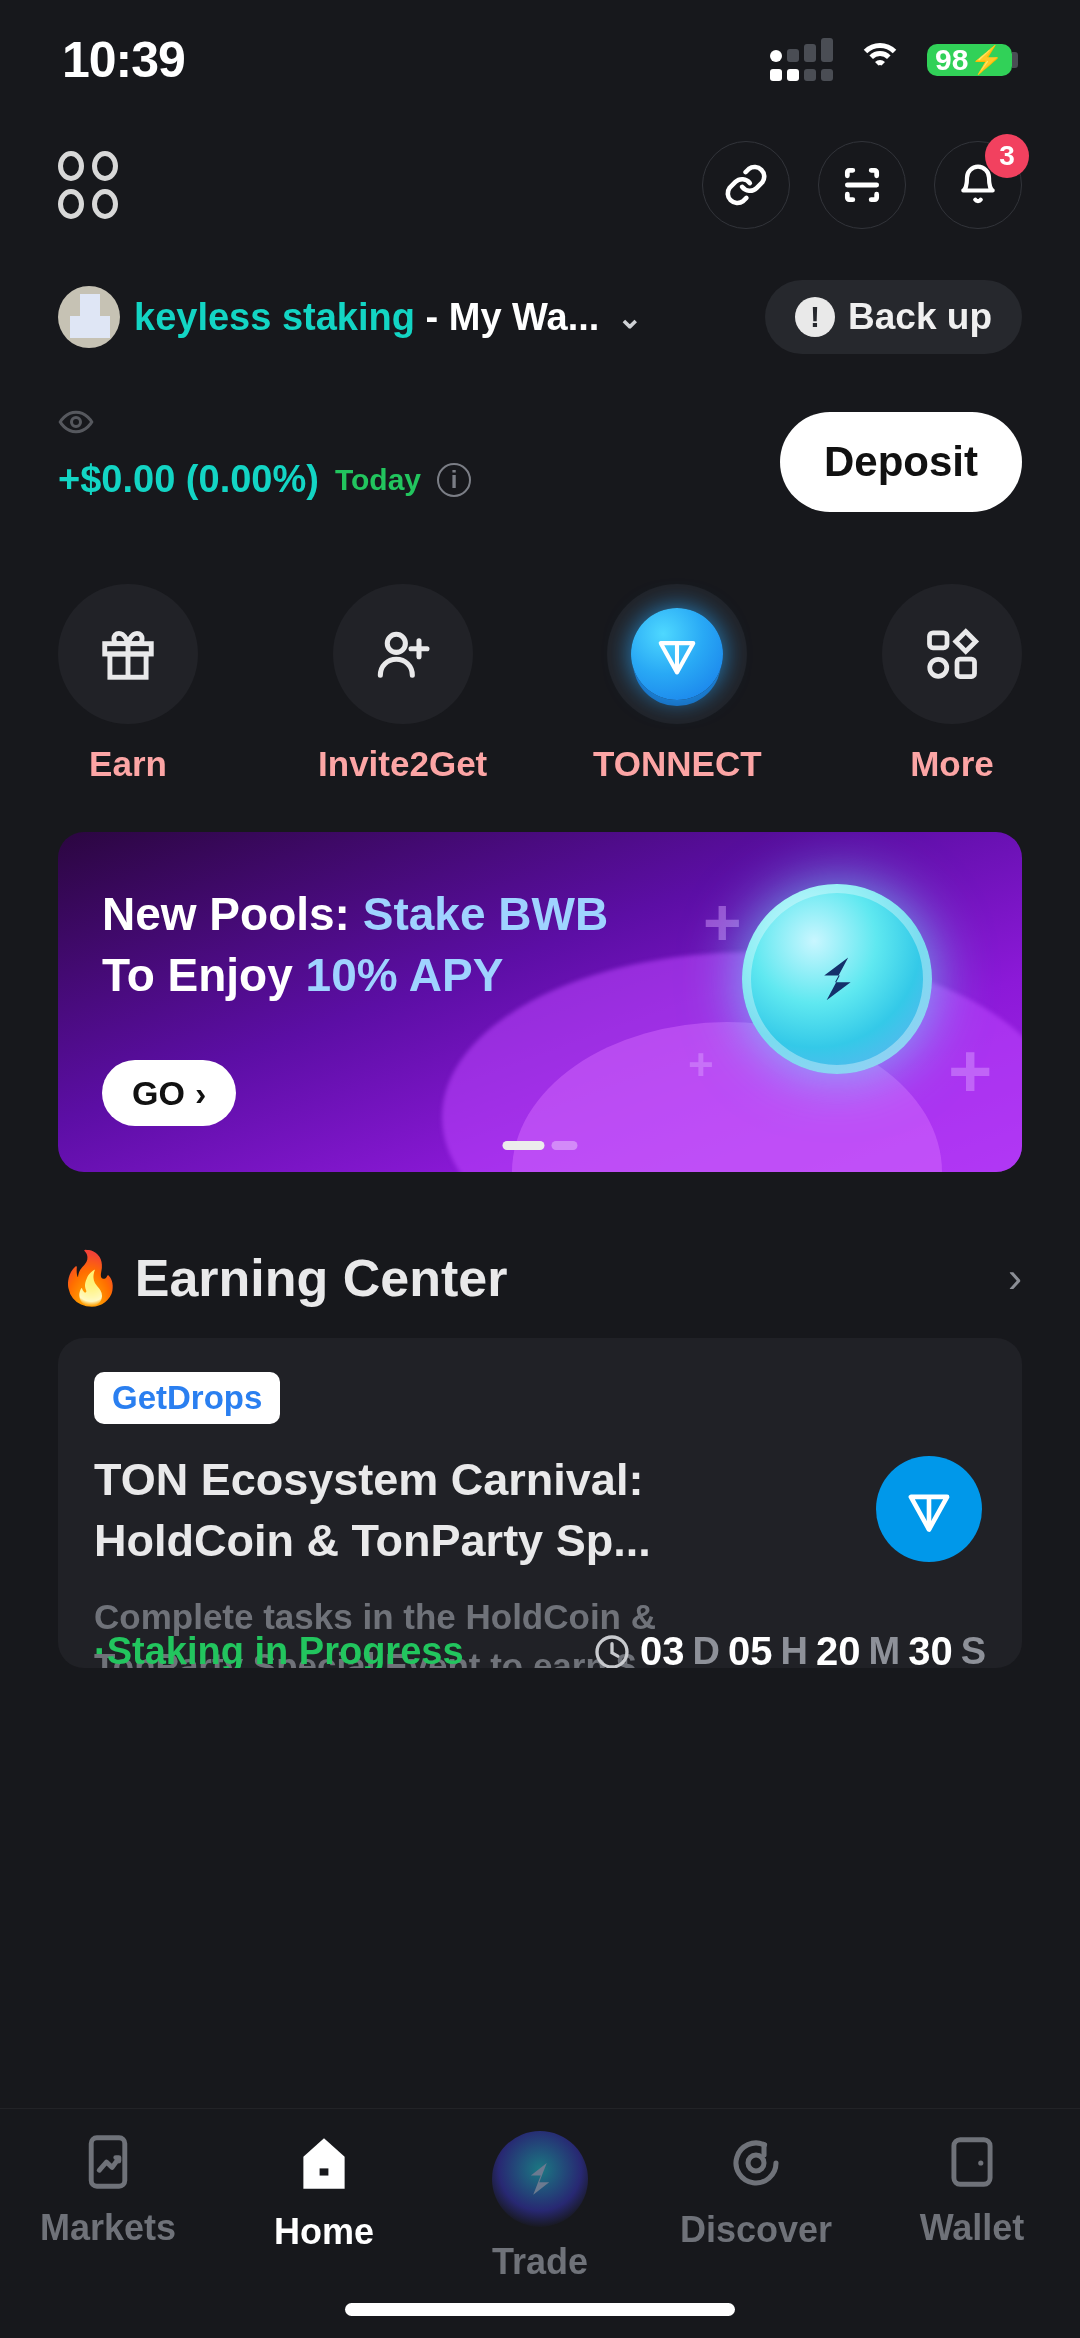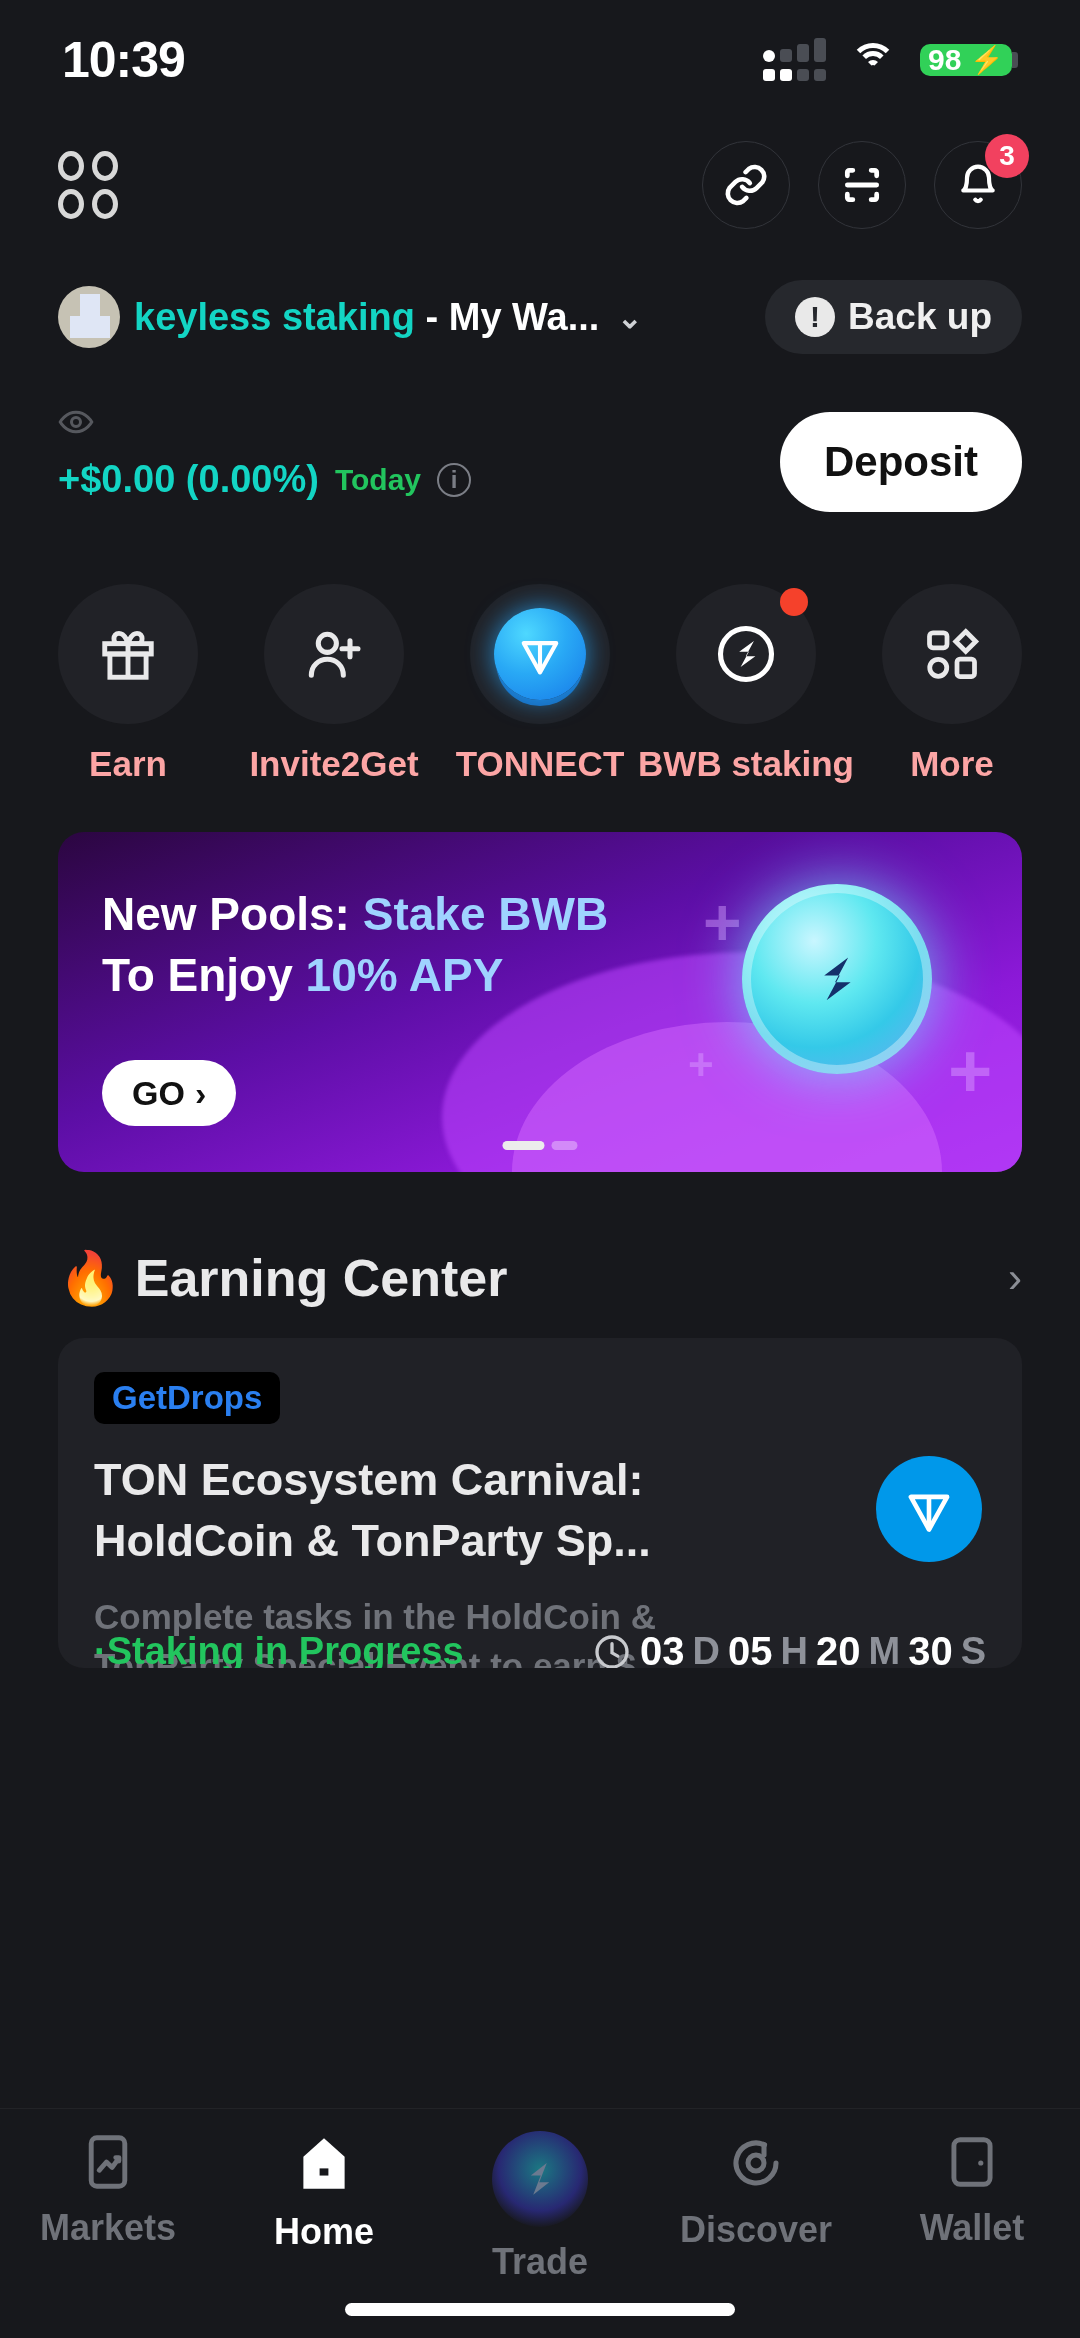--- a/index.html
+++ b/index.html
@@ -28,21 +28,21 @@
   .sig i.s{ height:12px; border-radius:3px; }
   .wifi{ width:46px; height:34px; position:relative; }
   .wifi span{ position:absolute; left:50%; transform:translateX(-50%);
      border:5px solid #fff; border-bottom-color:transparent;
      border-left-color:transparent; border-right-color:transparent; border-radius:50%; }
   .wifi .w1{ width:46px; height:46px; top:0; }
   .wifi .w2{ width:30px; height:30px; top:8px; }
   .wifi .w3{ width:14px; height:14px; top:17px; }
   .batt{ display:flex; align-items:center; }
   .batt-body{ background:#31d158; border-radius:10px; height:25px; padding:16px 8px;
-     display:flex; align-items:center; gap:9px; min-width:84px; justify-content:center; }
+     display:flex; align-items:center; gap:2px; min-width:84px; justify-content:center; }
   .batt-num{ font-size:30px; font-weight:bold; color:#fff; line-height:1; }
   .batt-bolt{ font-size:27px; color:#fff; line-height:1; }
   .batt-cap{ width:6px; height:16px; background:#4a4d54; border-radius:0 3px 3px 0; }
 
   
   .header{ height:130px; display:flex; align-items:center;
      justify-content:space-between; padding:0 58px; }
   .grid-logo{ display:grid; grid-template-columns:repeat(2,26px);
      grid-template-rows:repeat(2,30px); gap:8px; cursor:pointer;}
   .grid-logo i{ width:26px; height:30px; border:5px solid #d8d8d8; border-radius:50%; }
@@ -133,21 +133,21 @@
   
   .sec-head{ display:flex; align-items:center; padding:76px 58px 0 58px; }
   .fire{ font-size:52px; line-height:1; margin-right:12px; }
   .sec-title{ font-size:52px; font-weight:bold; color:#e9e9ea; }
   .chev-r{ margin-left:auto; color:#8b8e95; font-size:42px; }
 
   
   .ecard{ margin:30px 58px 0 58px; background:#202126; border-radius:26px;
      padding:34px 36px 0 36px; position:relative; overflow:hidden; height:330px;
      cursor:pointer;}
-  .tag{ background:#000000; color:#2a7ff0; font-size:33px; font-weight:bold;
+  .tag{ background:#ffffff; color:#2a7ff0; font-size:33px; font-weight:bold;
      border-radius:10px; padding:7px 18px; display:inline-block; }
   .ecard-title{ font-size:45px; font-weight:bold; color:#e9e9ea; line-height:1.35;
      margin-top:26px; max-width:720px; }
   .ecard-desc{ font-size:35px; font-weight:bold; color:#6f7279; line-height:1.4;
      margin-top:20px; max-width:680px; }
   .ton-badge{ position:absolute; right:40px; top:118px; width:106px; height:106px;
      border-radius:50%; background:#0098ea; display:flex; align-items:center;
      justify-content:center; }
   .ecard-foot{ position:absolute; left:36px; bottom:-6px; right:36px;
      display:flex; align-items:center; gap:14px; }
@@ -291,30 +291,20 @@
       <div class="ton-coin">
         <svg width="52" height="52" viewBox="0 0 24 24" fill="none" stroke="#fff" stroke-width="1.9" stroke-linejoin="round">
           <path d="M4.5 7h15L12 20.5 4.5 7z"></path>
             <path d="M12 7v13.5"></path>
         </svg>
       </div>
     </div>
     <div class="qa-lbl">TONNECT</div>
   </div>
 
-  <div class="qa-item">
-    <div class="qa-circ">
-      <svg width="68" height="68" viewBox="0 0 24 24" fill="none" stroke="#fff" stroke-width="1.8">
-        <circle cx="12" cy="12" r="9"></circle>
-        <path d="M14.8 7.4 9.6 11.2h3.4l-2.9 5.4 5.2-3.8h-3.4l2.9-5.4z" fill="#fff" stroke="none"></path>
-      </svg>
-      <span class="qa-dot"></span>
-    </div>
-    <div class="qa-lbl">BWB staking</div>
-  </div>
 
   <div class="qa-item">
     <div class="qa-circ">
       <svg width="60" height="60" viewBox="0 0 24 24" fill="none" stroke="#e9e9ea" stroke-width="1.9">
         <rect x="3" y="3.5" width="7" height="6" rx="1.4"></rect>
         <path d="M17.5 3 21.5 7l-4 4-4-4 4-4z"></path>
         <circle cx="6.5" cy="17.5" r="3.4"></circle>
         <rect x="14" y="14" width="7" height="7" rx="1.2"></rect>
       </svg>
     </div>

